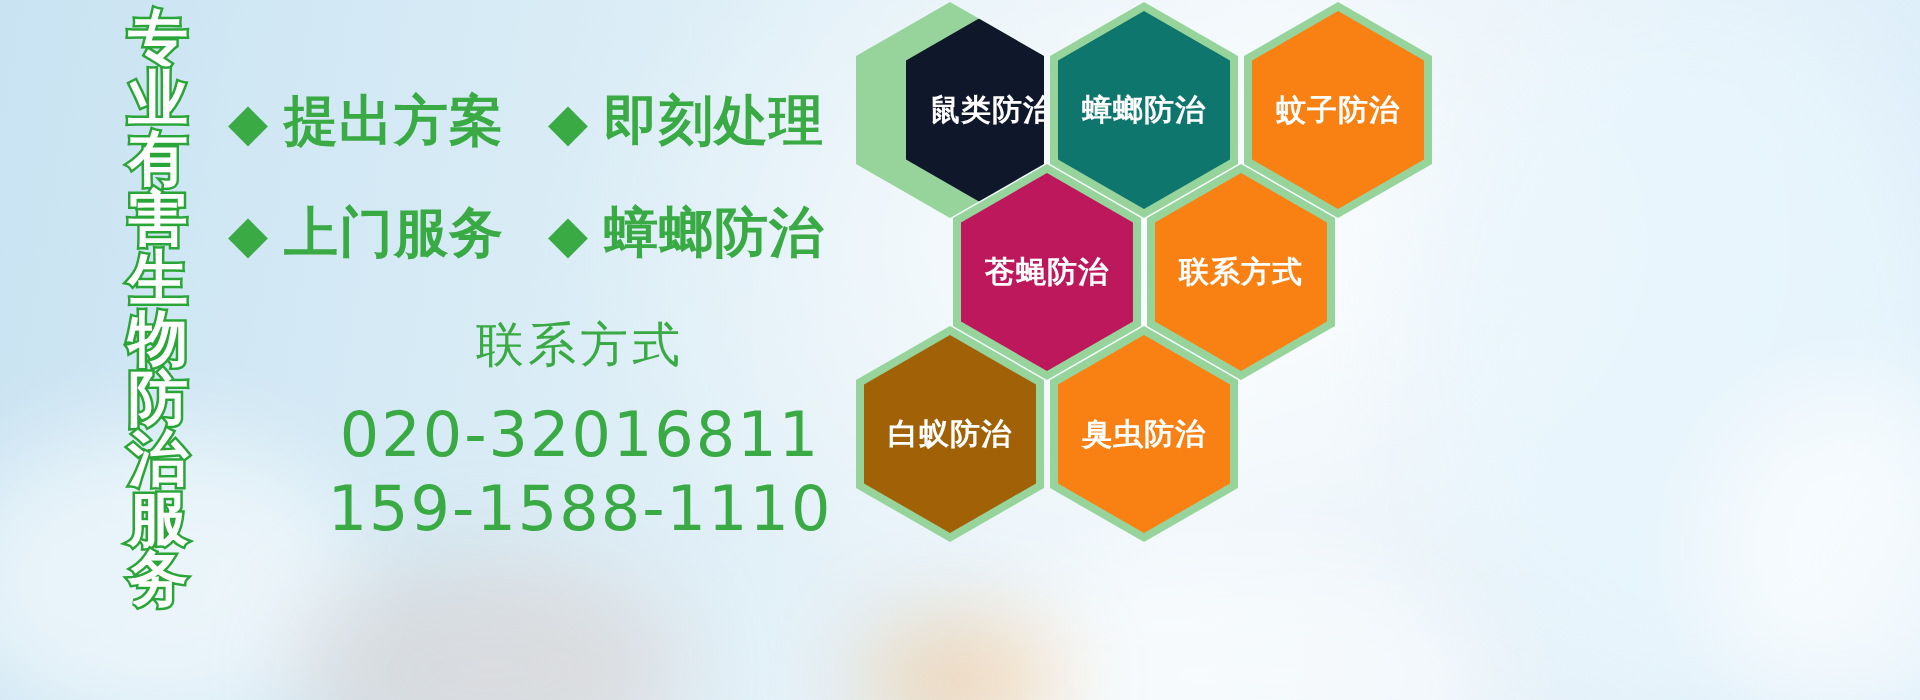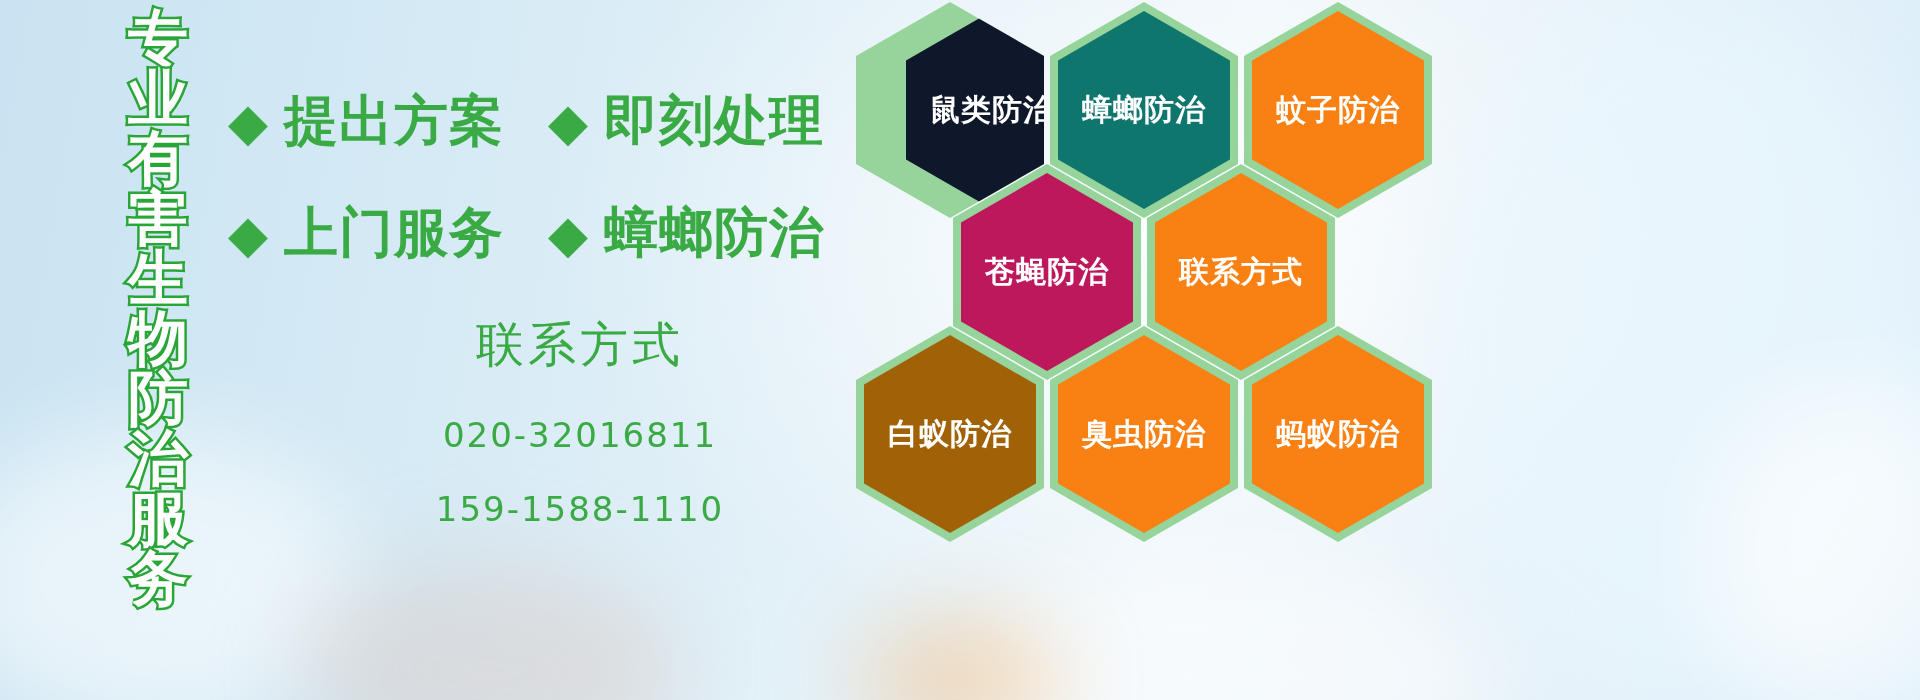--- a/index.html
+++ b/index.html
@@ -54,21 +54,21 @@
   .bullet-row .txt.last{margin-right:12px;}
 
   
   #contact-block{position:absolute;left:300px;top:312px;width:560px;z-index:6;text-align:center;}
   #contact-heading{
     font-size:48px;font-weight:400;color:#3aaa45;letter-spacing:4px;
     font-family:"DejaVu Sans","Liberation Sans",sans-serif;
     line-height:64px;
   }
   .phone{
-    font-size:34px;color:#3aaa45;letter-spacing:2px;line-height:70px;
+    font-size:62px;color:#3aaa45;letter-spacing:2px;line-height:70px;
     font-family:"DejaVu Sans","Liberation Sans",sans-serif;font-weight:400;
   }
   #phone-1{margin-top:24px;}
   #phone-2{margin-top:4px;}
 
   
   #honeycomb{position:absolute;left:852px;top:-12px;width:620px;height:720px;z-index:5;}
   .hex{
     position:absolute;width:188px;height:216px;
     display:flex;align-items:center;justify-content:center;
@@ -170,20 +170,15 @@
         <span class="hlabel">白蚁防治</span>
       </div>
     </div>
 
     <div class="hex" style="left: 198px; top: 338px; background: rgb(151, 212, 155);">
       <div class="inner" style="background: rgb(249, 128, 18);">
         <span class="hlabel">臭虫防治</span>
       </div>
     </div>
 
-    <div class="hex" style="left: 392px; top: 338px; background: rgb(151, 212, 155);">
-      <div class="inner" style="background: rgb(249, 128, 18);">
-        <span class="hlabel">蚂蚁防治</span>
-      </div>
-    </div>
 
   </div>
 </div>
 
 </body></html>

